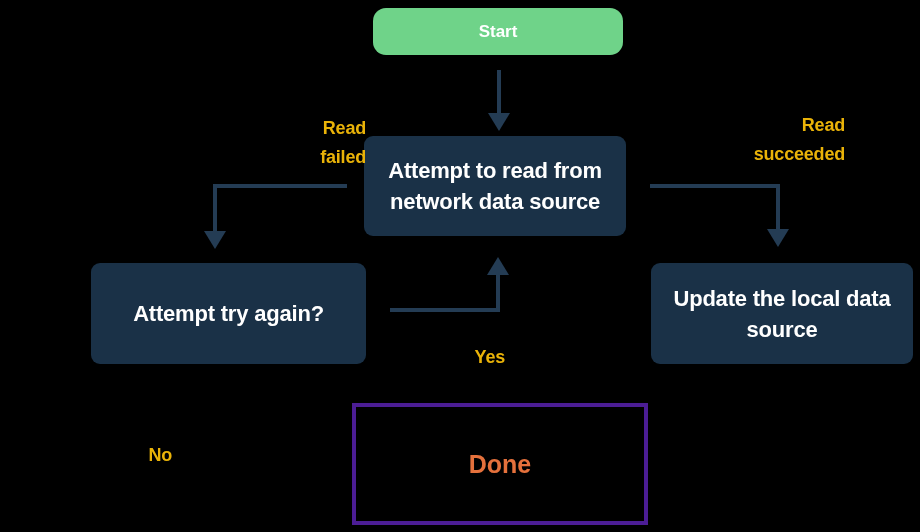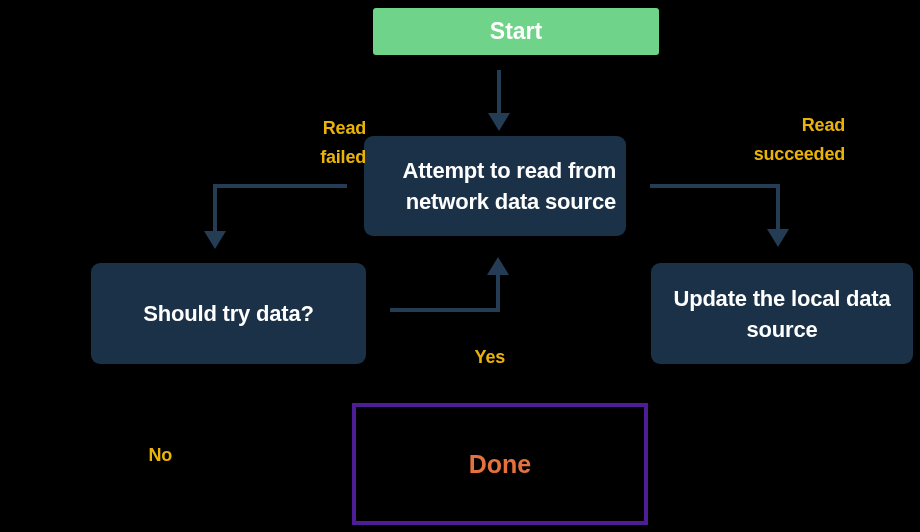--- a/index.html
+++ b/index.html
@@ -42,30 +42,29 @@
   }
   .node-process {
     background: #1A3147;
     border-radius: 9px;
     font-size: 22px;
     line-height: 31px;
     letter-spacing: -0.2px;
   }
   #node-start {
     left: 373px; top: 8px;
-    width: 286px; height: 47px;
+    width: 250px; height: 47px;
     background: #6FD389;
-    border-radius: 3px;
-    font-size: 23px;
+    border-radius: 13px;
+    font-size: 17px;
   }
   #node-attempt {
     left: 364px; top: 136px;
     width: 262px; height: 100px;
     padding: 16px 10px;
-    text-align: right;
   }
   #node-should-try {
     left: 91px; top: 263px;
     width: 275px; height: 101px;
   }
   #node-update {
     left: 651px; top: 263px;
     width: 262px; height: 101px;
     padding: 0 20px;
   }
@@ -113,21 +112,21 @@
     <g>
       <path class="edge-line" d="M390 310 L498 310 L498 273"></path>
       <polygon class="edge-head" points="487,275 509,275 498,257"></polygon>
     </g>
   </svg>
 
   <div class="node" id="node-start">Start</div>
 
   <div class="node node-process" id="node-attempt">Attempt to read from network data source</div>
 
-  <div class="node node-process" id="node-should-try">Should try data?</div>
+  <div class="node node-process" id="node-should-try">Attempt try again?</div>
 
   <div class="node node-process" id="node-update">Update the local data source</div>
 
   <div class="node" id="node-done">Done</div>
 
   <div class="edge-label" id="label-read-failed">Read
 failed</div>
 
   <div class="edge-label" id="label-read-succeeded">Read
 succeeded</div>

